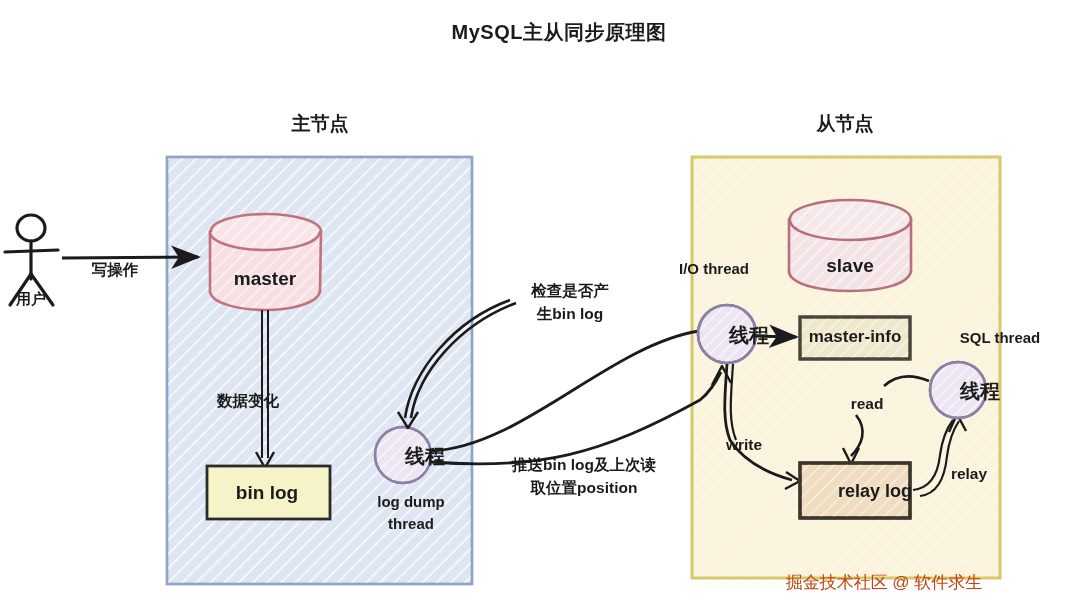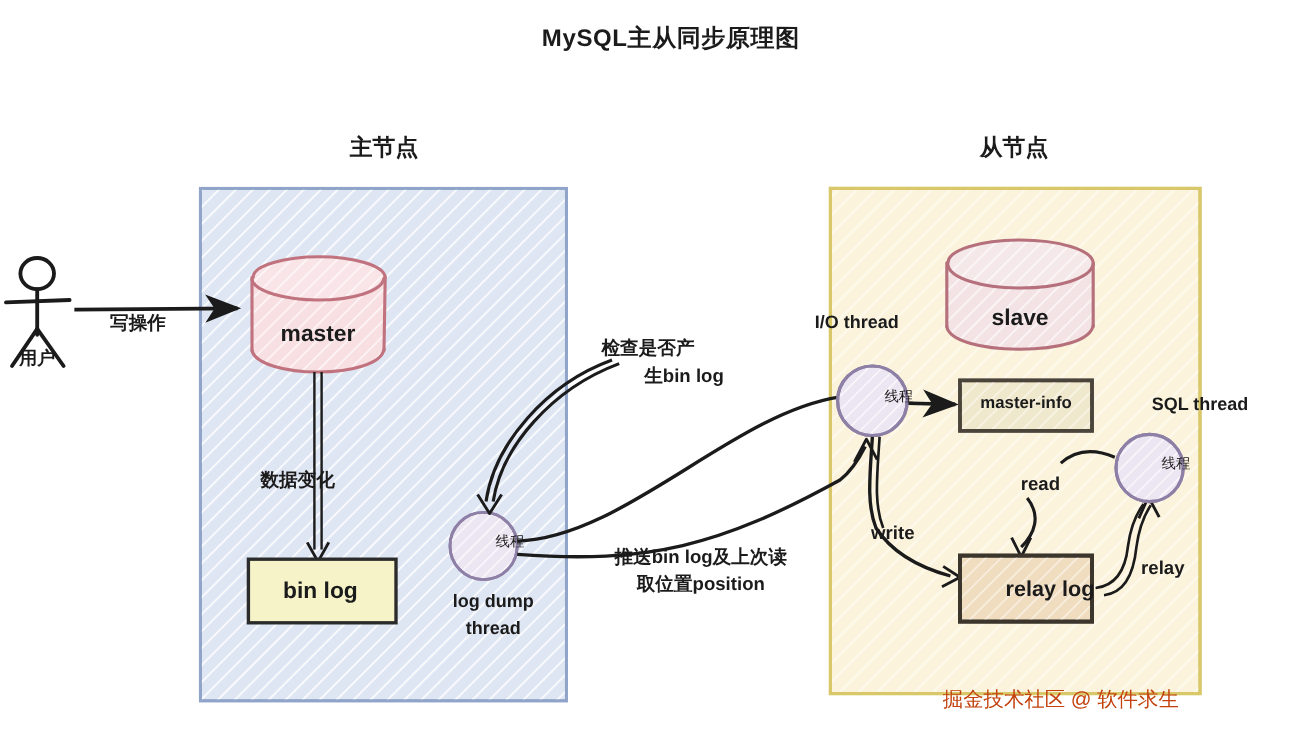--- a/index.html
+++ b/index.html
@@ -38,22 +38,22 @@
   }
   .panel-title {
     font-size: 19px;
     font-weight: bold;
   }
   .node-label {
     font-size: 19px;
     font-weight: bold;
   }
   .circle-label {
-    font-size: 12px;
-    font-weight: normal;
+    font-size: 20px;
+    font-weight: bold;
     padding-left: 44px;
   }
   .edge-label {
     font-size: 15.5px;
     font-weight: bold;
   }
   .small-label {
     font-size: 15px;
     font-weight: bold;
   }
@@ -241,33 +241,33 @@
 
   <div class="txt edge-label center" style="left:248px; top:392px;">数据变化</div>
 
   <div class="txt node-label center" style="left:267px; top:481px;">bin log</div>
 
   <div class="txt circle-label center" style="left:403px; top:444px;">线程</div>
 
   <div class="txt small-label center" style="left:411px; top:493px;">log dump</div>
   <div class="txt small-label center" style="left:411px; top:515px;">thread</div>
 
-  <div class="txt edge-label center" style="left:540px; top:282px;">检查是否产</div>
+  <div class="txt edge-label center" style="left:570px; top:282px;">检查是否产</div>
   <div class="txt edge-label center" style="left:570px; top:305px;">生bin log</div>
 
   <div class="txt edge-label center" style="left:584px; top:456px;">推送bin log及上次读</div>
   <div class="txt edge-label center" style="left:584px; top:479px;">取位置position</div>
 
   <div class="txt node-label center" style="left:850px; top:254px;">slave</div>
 
   <div class="txt small-label center" style="left:714px; top:260px;">I/O thread</div>
 
   <div class="txt circle-label center" style="left:727px; top:323px;">线程</div>
 
-  <div class="txt node-label center" style="left:855px; top:327px; font-size:14px;">master-info</div>
+  <div class="txt node-label center" style="left:855px; top:327px; font-size:17px;">master-info</div>
 
   <div class="txt small-label center" style="left:1000px; top:329px;">SQL thread</div>
 
   <div class="txt circle-label center" style="left:958px; top:379px;">线程</div>
 
   <div class="txt edge-label center" style="left:744px; top:436px;">write</div>
 
   <div class="txt edge-label center" style="left:867px; top:395px;">read</div>
 
   <div class="txt edge-label center" style="left:953px; top:465px;padding-left:32px;">relay</div>

